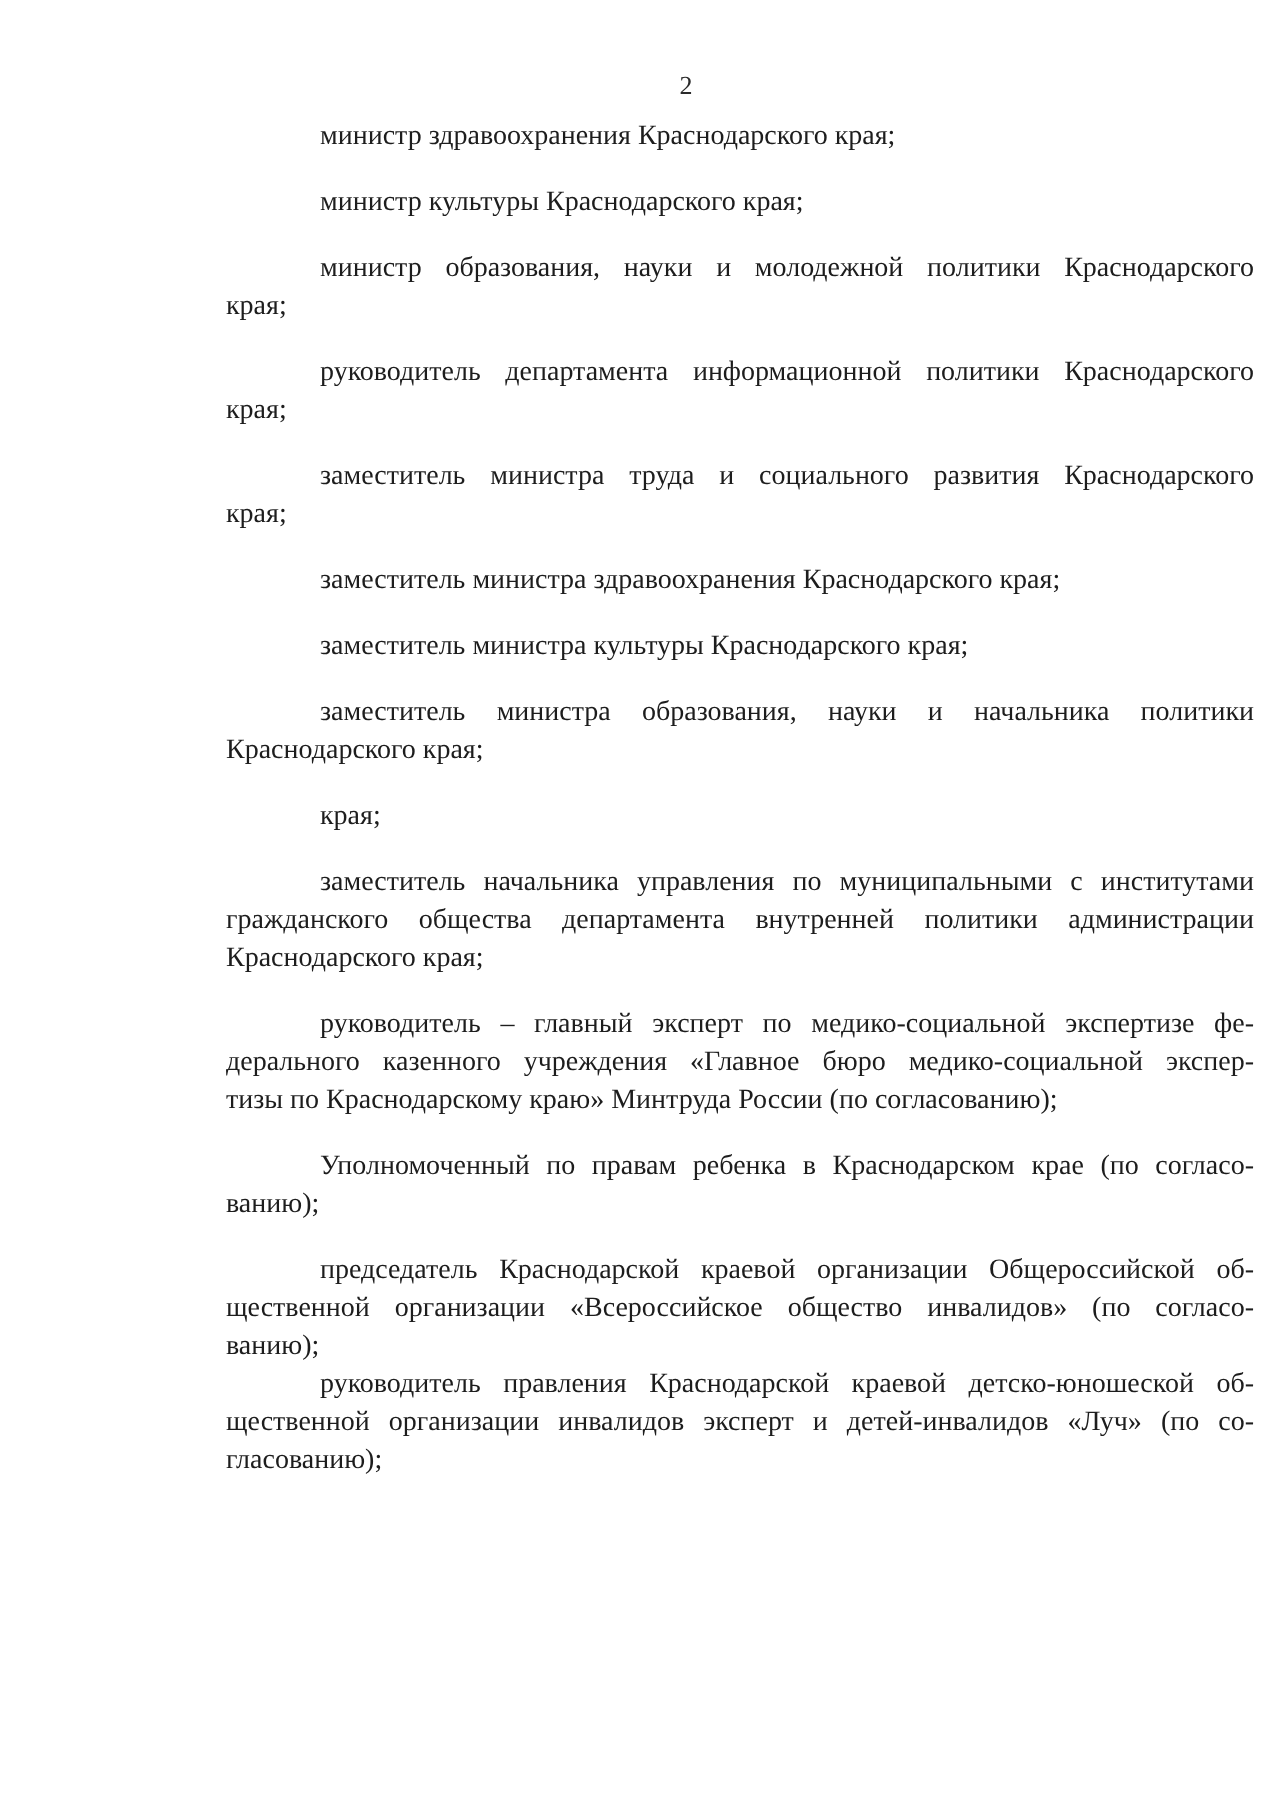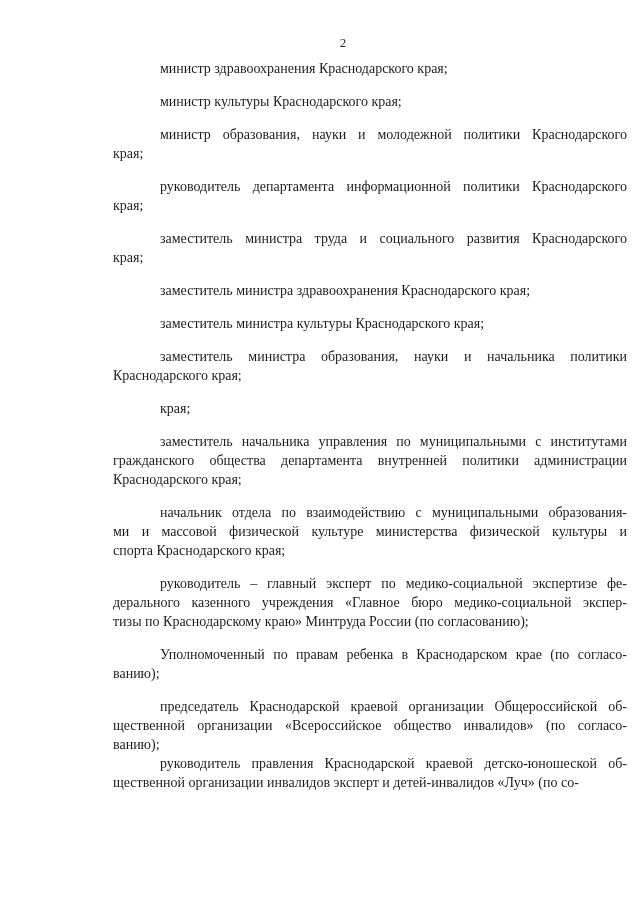--- a/index.html
+++ b/index.html
@@ -104,25 +104,20 @@
     <div class="para">
       <div class="line">края;</div>
     </div>
 
     <div class="para">
       <div class="line">заместитель начальника управления по муниципальными с институтами</div>
       <div class="line">гражданского общества департамента внутренней политики администрации</div>
       <div class="line">Краснодарского края;</div>
     </div>
 
-    <div class="para">
-      <div class="line">начальник отдела по взаимодействию с муниципальными образования-</div>
-      <div class="line">ми и массовой физической культуре министерства физической культуры и</div>
-      <div class="line">спорта Краснодарского края;</div>
-    </div>
 
     <div class="para">
       <div class="line">руководитель – главный эксперт по медико-социальной экспертизе фе-</div>
       <div class="line">дерального казенного учреждения «Главное бюро медико-социальной экспер-</div>
       <div class="line">тизы по Краснодарскому краю» Минтруда России (по согласованию);</div>
     </div>
 
     <div class="para">
       <div class="line">Уполномоченный по правам ребенка в Краснодарском крае (по согласо-</div>
       <div class="line">ванию);</div>
@@ -130,16 +125,17 @@
 
     <div class="para flush">
       <div class="line">председатель Краснодарской краевой организации Общероссийской об-</div>
       <div class="line">щественной организации «Всероссийское общество инвалидов» (по согласо-</div>
       <div class="line">ванию);</div>
     </div>
 
     <div class="para">
       <div class="line">руководитель правления Краснодарской краевой детско-юношеской об-</div>
       <div class="line">щественной организации инвалидов эксперт и детей-инвалидов «Луч» (по со-</div>
+      <div class="line">гласованию);</div>
     </div>
 
   </div>
 </div>
 
 </body></html>

